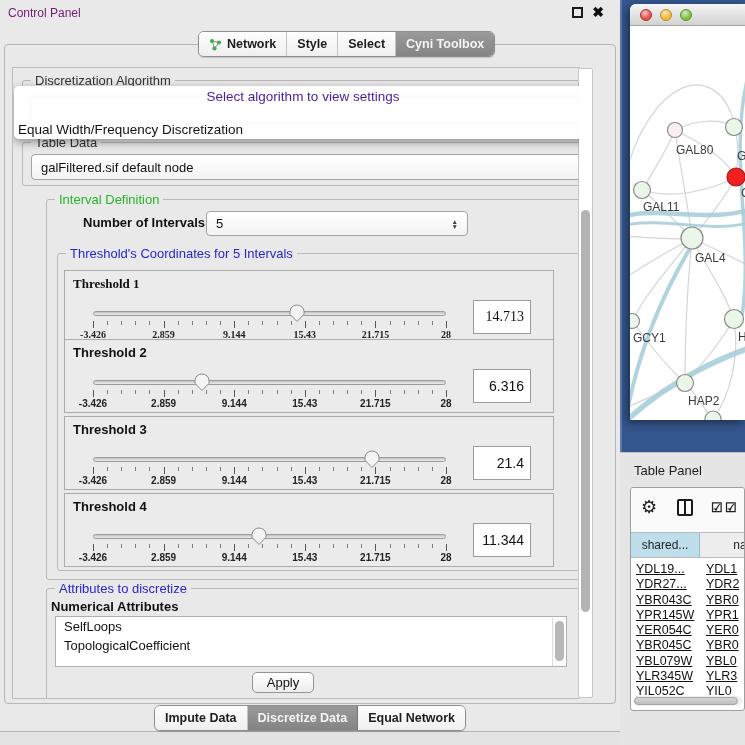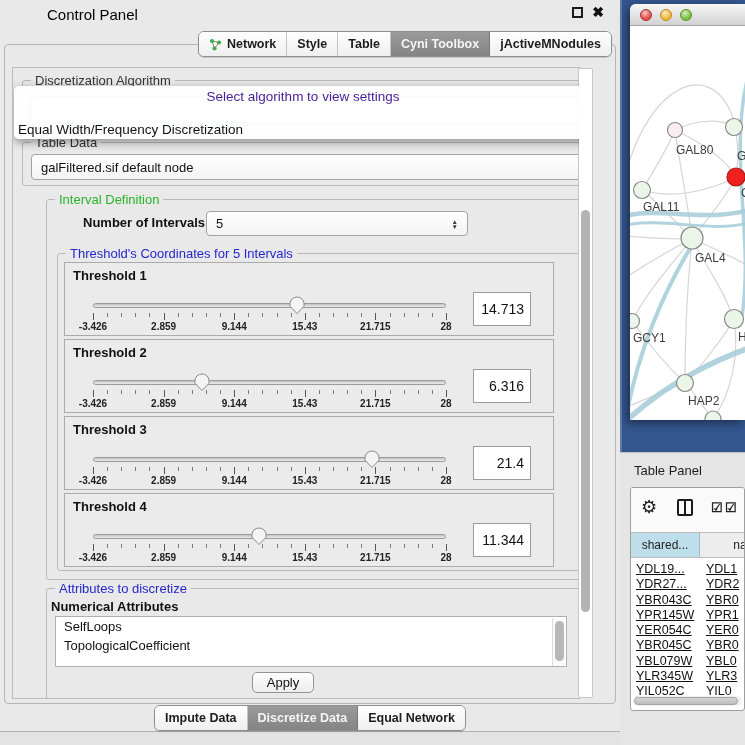--- a/index.html
+++ b/index.html
@@ -1,21 +1,21 @@
 <!DOCTYPE html>
 <html><head>
 <meta charset="utf-8">
 <style>
   * { margin:0; padding:0; box-sizing:border-box; }
   html,body { width:745px; height:745px; }
   body { position:relative; background:#e3e3e3; font-family:"Liberation Sans",sans-serif; overflow:hidden; }
 
   
   .cp { position:absolute; left:0; top:0; width:620px; height:732px; background:#e9e9e9; border-bottom:1px solid #b2b2b2; }
-  .cp-title { position:absolute; left:8px; top:6px; font-size:15px; color:#000000;margin-left:39px; }
+  .cp-title { position:absolute; left:8px; top:6px; font-size:12px; color:#701a75; }
   .win-btns { position:absolute; right:16px; top:5px; display:flex; gap:9px; align-items:center; }
   .float-btn { width:11px; height:11px; border:2px solid #1a1a1a; margin-top:1px; }
   .close-btn { font-size:14px; font-weight:bold; color:#111; line-height:14px; }
 
   
   .seg-bar { position:absolute; display:inline-flex; border:1px solid #8e8e8e; border-radius:6px; overflow:hidden; height:26px; background:#fff; box-shadow:0 1px 1px rgba(0,0,0,.15); z-index:4; }
   .seg { display:flex; align-items:center; gap:5px; padding:0 10px; font-size:12.5px; font-weight:bold; color:#1d1d1d; border-right:1px solid #c3c3c3; background:linear-gradient(#fefefe,#efefef); white-space:nowrap;justify-content:flex-end; }
   .seg:last-child { border-right:none; }
   .seg.sel { background:linear-gradient(#9a9a9a,#848484); color:#f5f5f5; border-right-color:#787878; }
   #top-tabs { left:198px; top:31px; }
@@ -111,27 +111,24 @@
             <circle cx="10" cy="4.5" r="2.1" fill="#3fae49"></circle>
             <circle cx="5.5" cy="10.5" r="2.1" fill="#3fae49"></circle>
           </svg>
         </span>
         <span>Network</span>
       </div>
       <div class="seg">
         <span>Style</span>
       </div>
       <div class="seg">
-        <span>Table</span>
+        <span>Select</span>
       </div>
       <div class="seg sel">
         <span>Cyni Toolbox</span>
-      </div>
-      <div class="seg">
-        <span>jActiveMNodules</span>
       </div>
     </div>
 
   <div class="outer-panel">
     <div class="viewport">
 
       <div class="group" style="left:9px;top:12px;width:580px;height:58px;">
         <div class="group-label">Discretization Algorithm</div>
         <div class="combo focus" style="left:8px;top:16px;width:572px;height:26px;">
           <span class="val"></span>
@@ -162,21 +159,21 @@
           <span class="val">5</span>
           <span class="stepper">
               <span>▲</span>
               <span>▼</span>
             </span>
         </div>
 
         <div class="group" style="left:10px;top:53px;width:524px;height:318px;">
           <div class="group-label blue">Threshold's Coordinates for 5 Intervals</div>
           <div id="thr-panels">
-              <div class="thr-panel" style="top: 8px;">
+              <div class="thr-panel" style="top: 16px; font-family: Liberation Serif, serif;">
                 <div class="thr-title">Threshold 1</div>
                 <div class="slider-area">
                   <div class="slider-track"></div>
                   <div class="tick" style="left: 0px;"></div>
                   <div class="tick minor" style="left: 14.12px;"></div>
                   <div class="tick minor" style="left: 28.24px;"></div>
                   <div class="tick minor" style="left: 42.36px;"></div>
                   <div class="tick minor" style="left: 56.48px;"></div>
                   <div class="tick" style="left: 70.6px;"></div>
                   <div class="tick minor" style="left: 84.72px;"></div>

